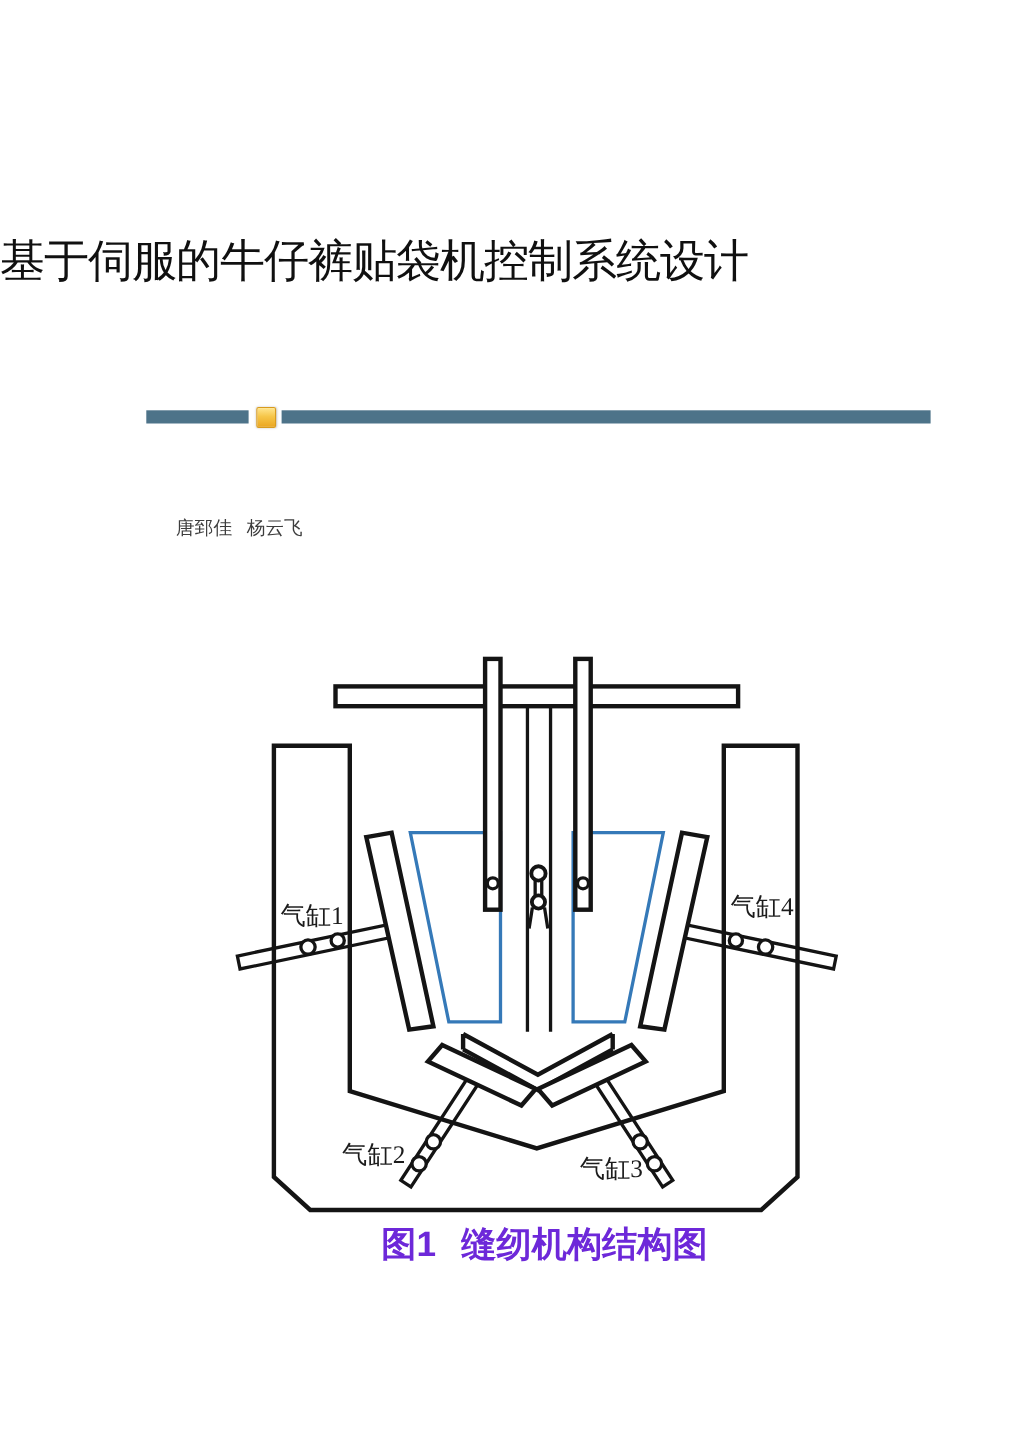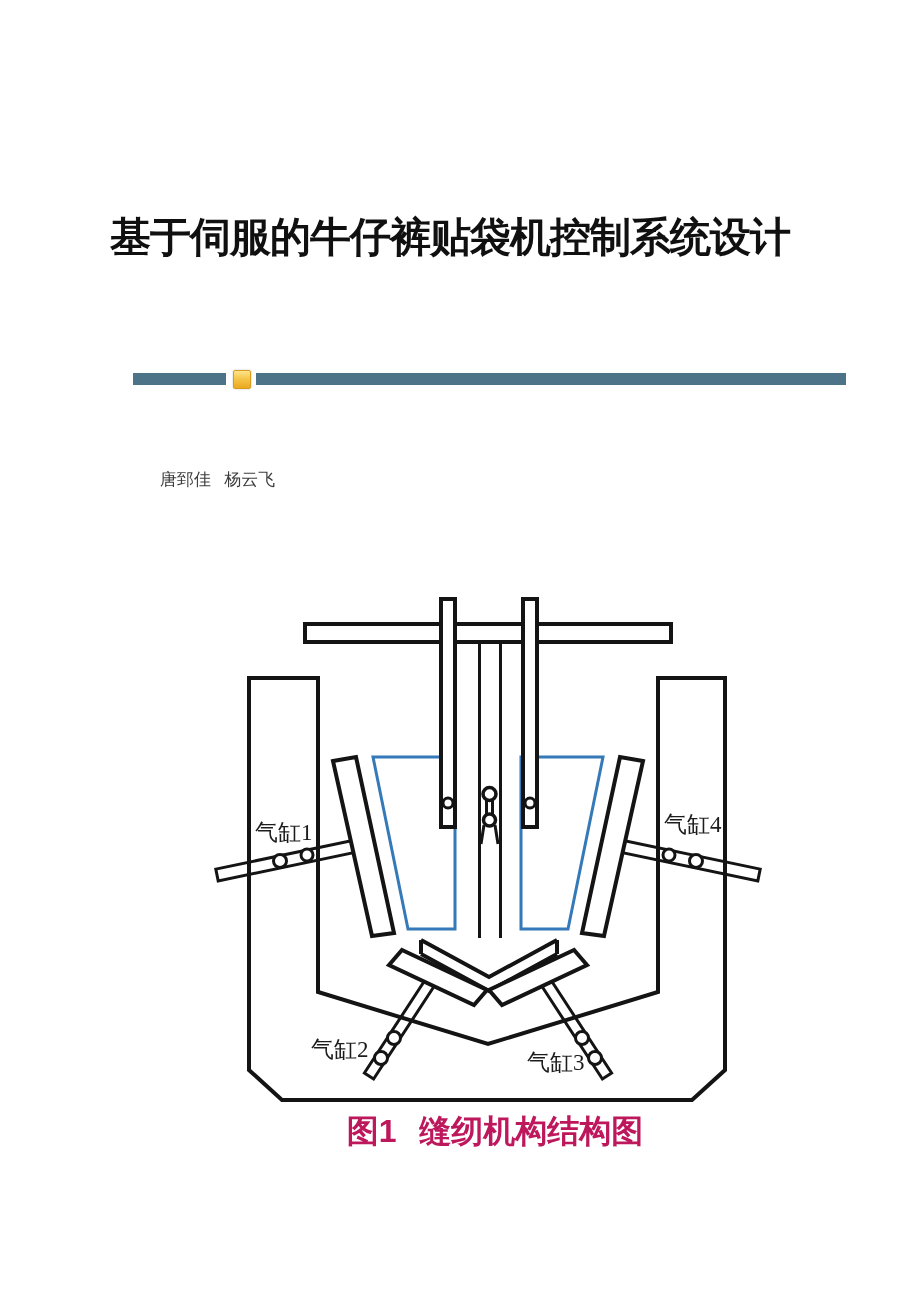--- a/index.html
+++ b/index.html
@@ -6,22 +6,22 @@
   .page{
     position:relative;
     width:920px;height:1302px;
     margin:0 auto;
     background:#ffffff;
     font-family:"Liberation Serif", serif;
     overflow:hidden;
   }
   .title{
     position:absolute;left:0;top:210px;width:900px;
-    margin:0;text-align:center;
-    font-size:41px;font-weight:bold;color:#101010;
+    margin:0;
+    font-size:41px;font-weight:normal;color:#101010;
     letter-spacing:-1px;
     font-family:"Liberation Serif", serif;
   }
   .divider{position:absolute;left:133px;top:373px;width:713px;height:12px;}
   .divider .seg{position:absolute;top:0;height:12px;background:#4d7389;}
   .divider .seg.left{left:0;width:93px;}
   .divider .seg.right{left:123px;width:590px;}
   .divider .marker{
     position:absolute;left:100px;top:-3px;width:16px;height:17px;
     background:linear-gradient(180deg,#ffe58d 0%,#f6c649 45%,#eba722 100%);
@@ -31,21 +31,21 @@
   .authors{
     position:absolute;left:140px;top:468px;
     font-size:17px;color:#3d3d3d;word-spacing:9px;
     font-family:"Liberation Serif", serif;
     margin-left:20px;
   }
   .figure-svg{position:absolute;left:210px;top:590px;width:570px;height:530px;}
   .caption{
     position:absolute;left:210px;top:1110px;width:570px;
     text-align:center;
-    font-size:32px;font-weight:bold;color:#be185d;word-spacing:14px;
+    font-size:32px;font-weight:bold;color:#6d28d9;word-spacing:14px;
     font-family:"Liberation Sans", sans-serif;
   }
   
   .ln  {fill:none;stroke:#141414;stroke-width:4;}
   .lnW {fill:#ffffff;stroke:#141414;stroke-width:4;}
   .thin{fill:none;stroke:#141414;stroke-width:3;}
   .circ{fill:#ffffff;stroke:#141414;stroke-width:3;}
   .blue{fill:none;stroke:#3579b8;stroke-width:3;}
   .lbl{font-family:"Liberation Serif", serif;font-size:23px;fill:#1c1c1c;}
 </style>

